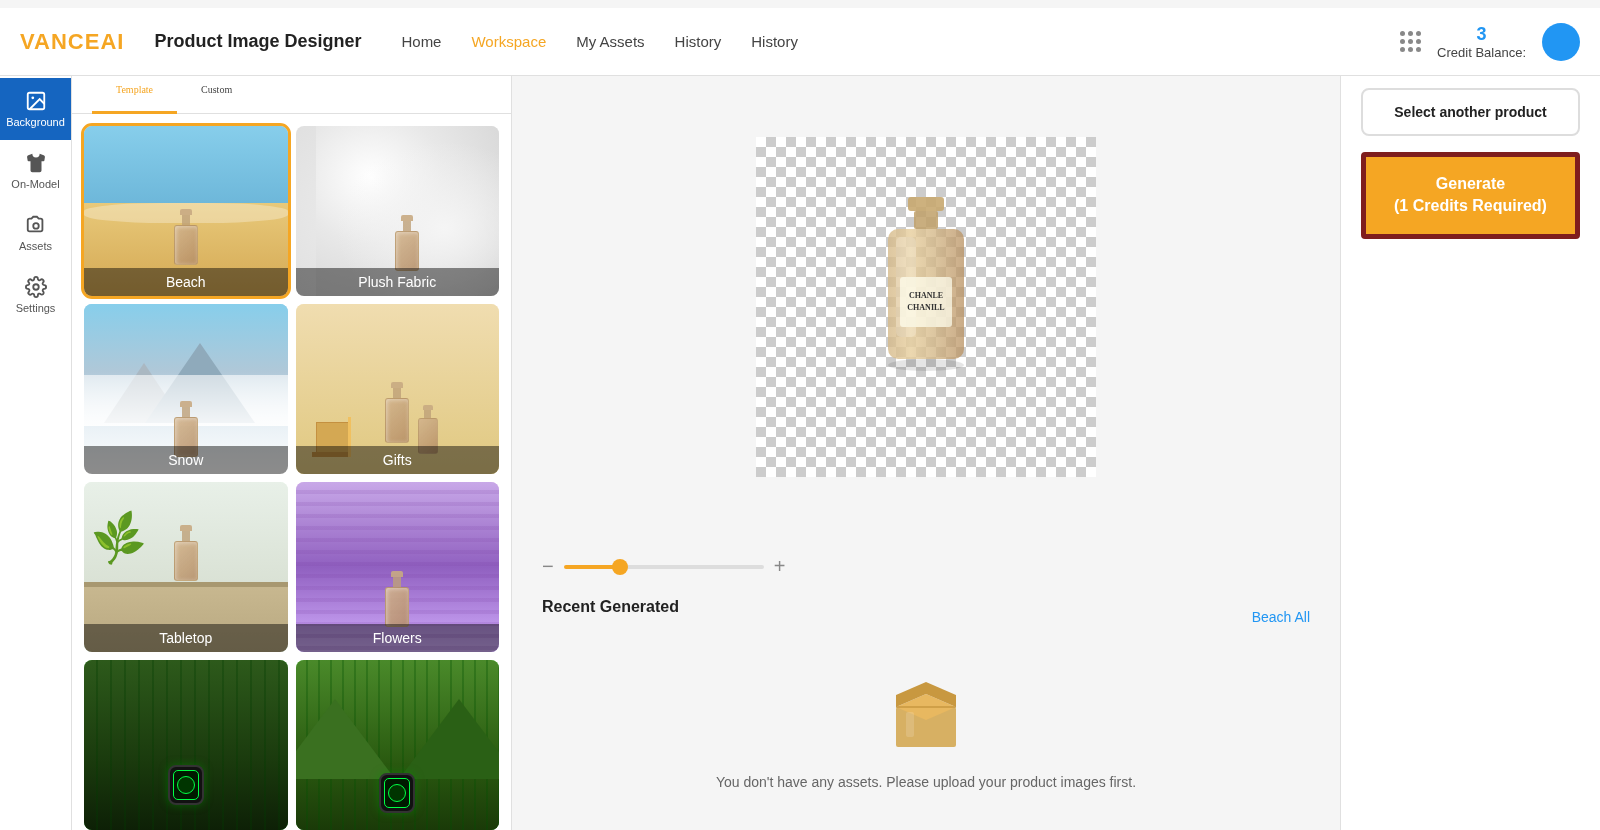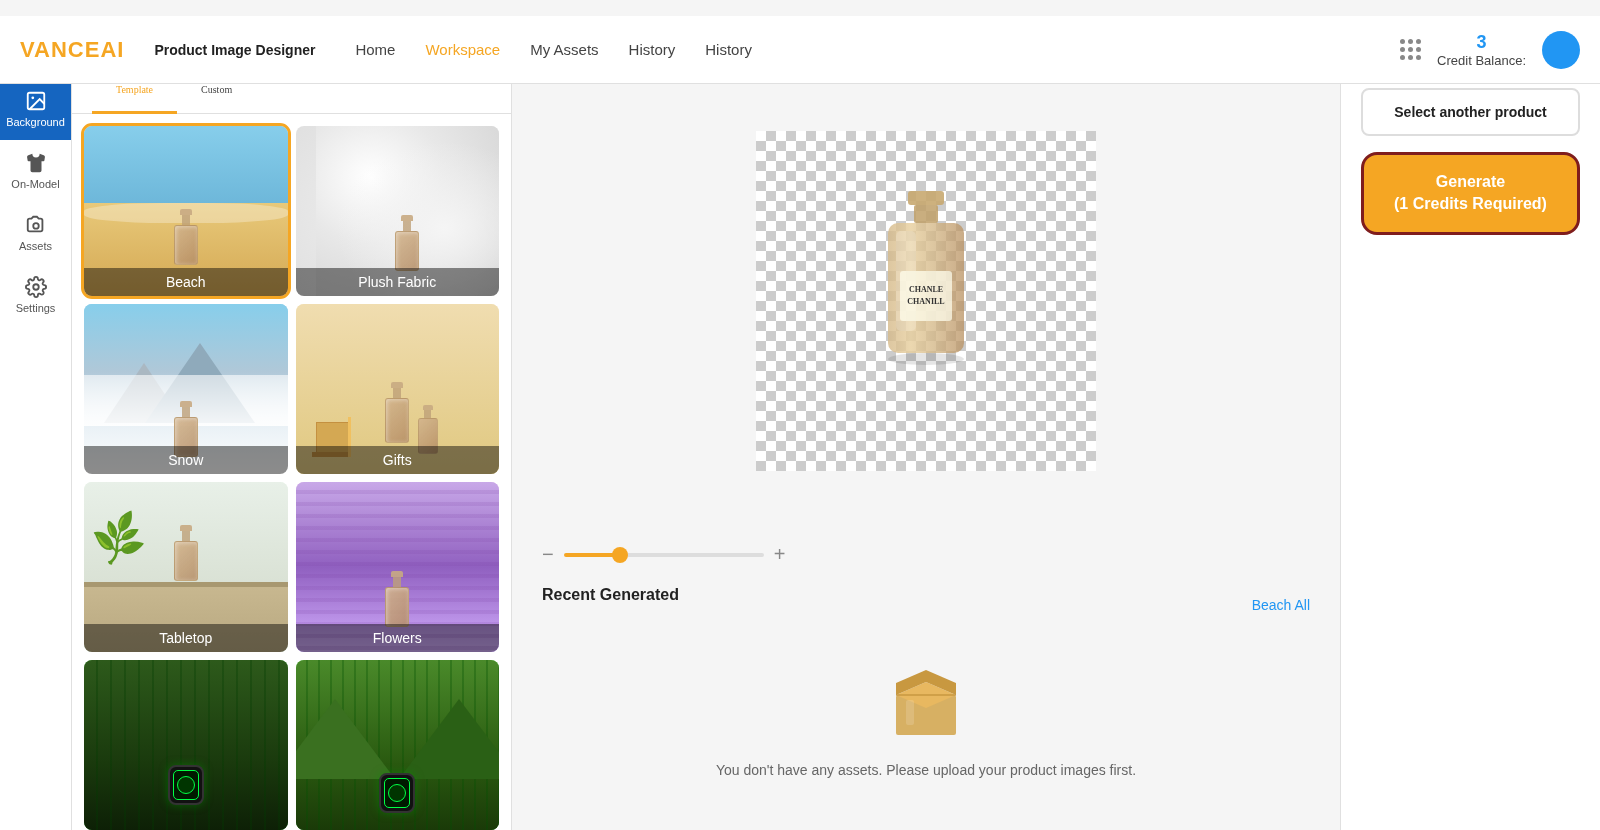--- a/index.html
+++ b/index.html
@@ -7,36 +7,36 @@
 
     
     .header {
       display: flex;
       align-items: center;
       background: #fff;
       height: 68px;
       padding: 0 20px;
       border-bottom: 1px solid #e0e0e0;
       position: fixed;
-      top: 16px;
+      top: 8px;
       left: 0;
       right: 0;
       z-index: 100;
     }
     .logo {
       font-size: 22px;
       font-weight: 900;
       color: #222;
       letter-spacing: 1px;
       margin-right: 30px;
       white-space: nowrap;
     }
     .logo span { color: #f5a623; }
     .app-title {
-      font-size: 14px;
+      font-size: 18px;
       font-weight: 600;
       color: #222;
       margin-right: 40px;
       white-space: nowrap;
     }
     .nav {
       display: flex;
       align-items: center;
       gap: 30px;
       flex: 1;
@@ -241,21 +241,21 @@
       border-radius: 50%;
       background: #f5a623;
       position: absolute;
       top: -6px;
       left: 28%;
       transform: translateX(-50%);
       cursor: pointer;
     }
 
     .recent-section {
-      padding: 10px 30px 32px;
+      padding: 10px 30px 20px;
     }
     .recent-title {
       font-size: 16px;
       font-weight: 700;
       color: #222;
       margin-bottom: 20px;
     }
     .empty-state {
       display: flex;
       flex-direction: column;
@@ -286,22 +286,22 @@
       border-radius: 8px;
       padding: 14px;
       font-size: 14px;
       font-weight: 600;
       color: #222;
       cursor: pointer;
       text-align: center;
     }
     .generate-btn {
       background: #f5a623;
-      border: 3px solid #7f1d1d;
-      border-radius: 16px;
+      border: 5px solid #7f1d1d;
+      border-radius: 4px;
       padding: 16px;
       font-size: 16px;
       font-weight: 700;
       color: #fff;
       cursor: pointer;
       text-align: center;
       line-height: 1.4;
     }
 
     

